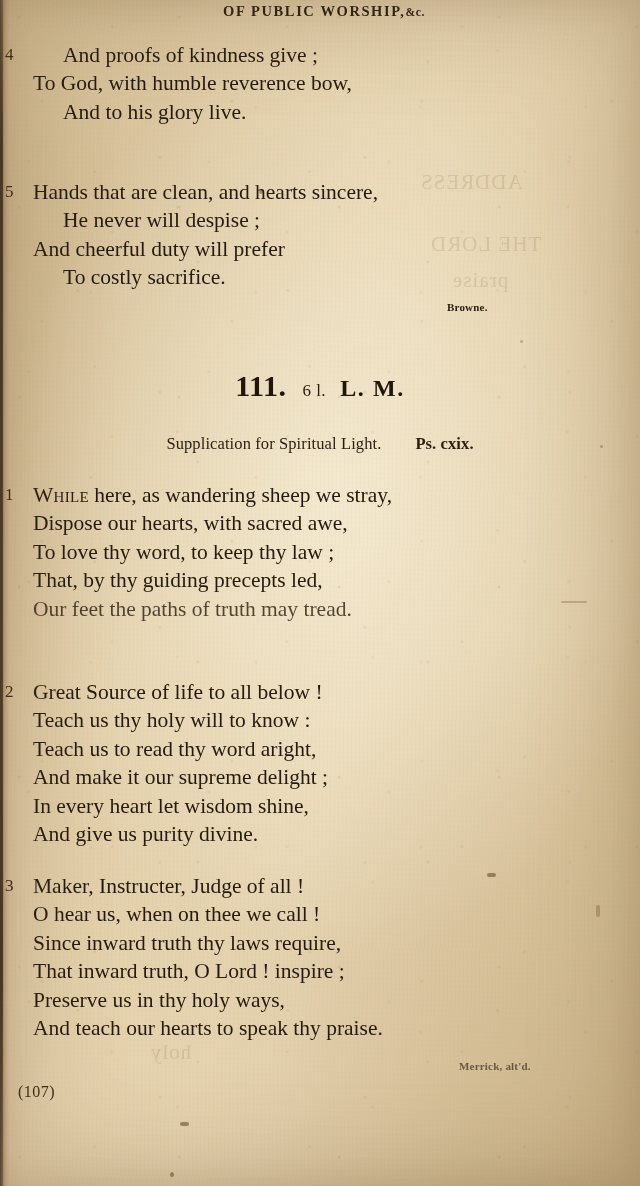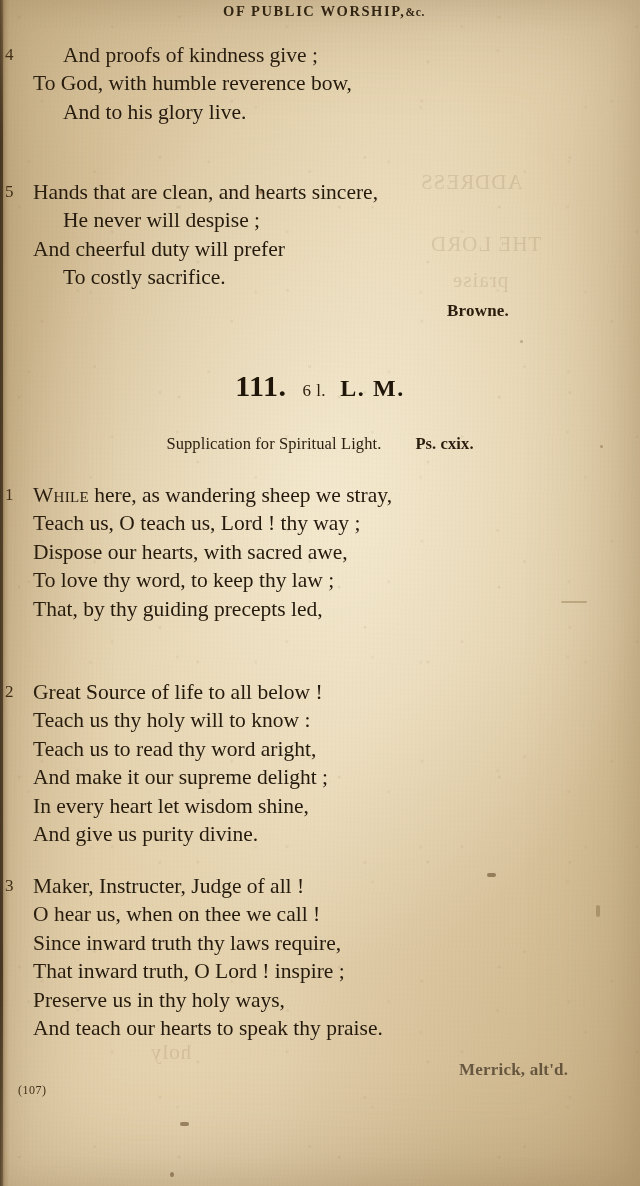--- a/index.html
+++ b/index.html
@@ -150,21 +150,21 @@
     color: #33240f;
   }
 
   .smallcaps {
     font-variant: small-caps;
     letter-spacing: .3px;
   }
 
   .attribution {
     position: absolute;
-    font-size: 17px;
+    font-size: 11px;
     font-weight: bold;
     letter-spacing: .2px;
     color: #2a1d0e;
     white-space: nowrap;
   }
 
   
   .hymn-head {
     position: absolute;
     left: 0; right: 0;
@@ -197,21 +197,21 @@
     text-align: center;
     font-size: 16.5px;
     letter-spacing: .1px;
     color: #2a1d0e;
     white-space: nowrap;
   }
   .hymn-sub .ref { margin-left: 34px; font-weight: bold; }
 
   .page-num {
     position: absolute;
-    font-size: 12px;
+    font-size: 16px;
     color: #3a2a14;
     letter-spacing: .5px;
   }
 
   
   .faded { color: rgba(36,24,12,.62); }
   .faded2 { color: rgba(36,24,12,.78); }
 
   
   .vignette {
@@ -297,30 +297,30 @@
     <div class="hymn-sub" style="top:434px;">
       <span>Supplication for Spiritual Light.</span><span class="ref">Ps. cxix.</span>
     </div>
 
     <div class="stanza" style="top:481px;">
       <div class="vline">
         <span class="vnum">1</span>
         <span class="smallcaps">While</span><span> here, as wandering sheep we stray,</span>
       </div>
       <div class="vline">
-        <span>Teach us, O teach us, Lord ! thy way ;</span>
-      </div>
-      <div class="vline">
         <span>Dispose our hearts, with sacred awe,</span>
       </div>
       <div class="vline">
         <span>To love thy word, to keep thy law ;</span>
       </div>
       <div class="vline">
         <span>That, by thy guiding precepts led,</span>
+      </div>
+      <div class="vline faded2">
+        <span>Our feet the paths of truth may tread.</span>
       </div>
     </div>
 
     <div class="stanza" style="top:678px;">
       <div class="vline">
         <span class="vnum">2</span>
         <span>Great Source of life to all below !</span>
       </div>
       <div class="vline">
         <span>Teach us thy holy will to know :</span>

